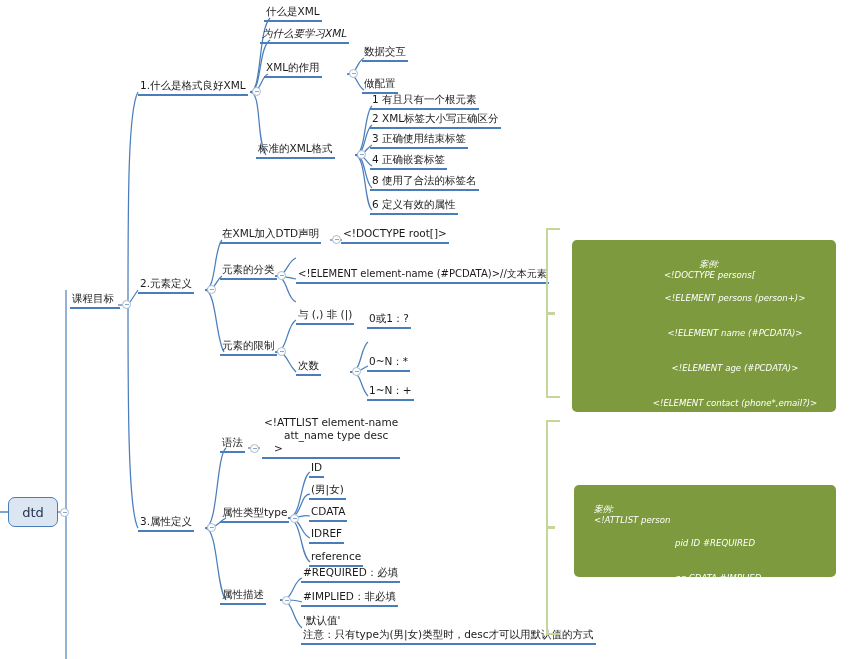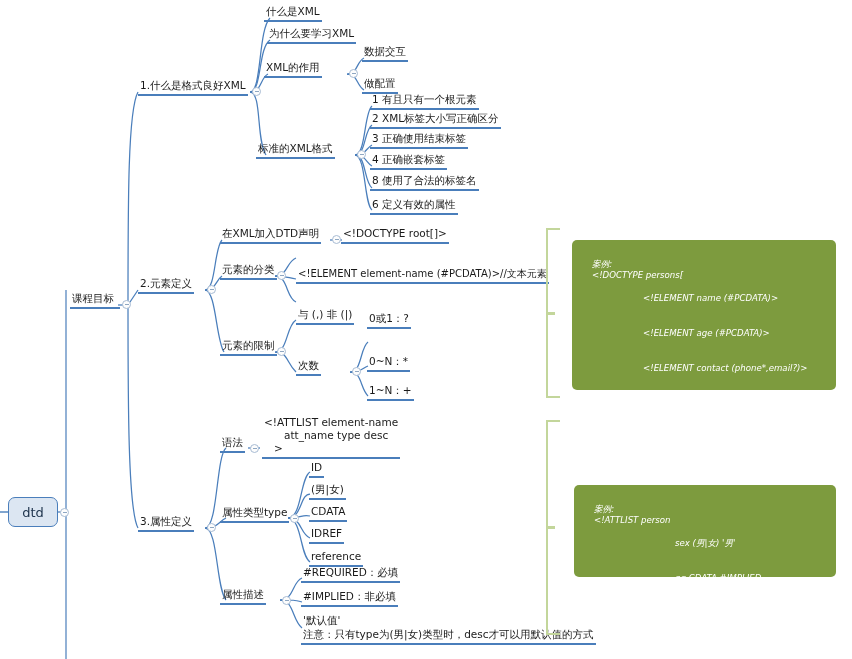--- a/index.html
+++ b/index.html
@@ -188,21 +188,21 @@
   <div class="root-node">dtd</div>
   <div class="toggle" style="left:60px; top:508px;"></div>
 
   <div class="topic" style="left:70px; top:292px; width:50px;">课程目标</div>
   <div class="toggle" style="left:122px; top:300px;"></div>
 
   <div class="topic" style="left:138px; top:79px;">1.什么是格式良好XML</div>
   <div class="toggle" style="left:252px; top:87px;"></div>
 
   <div class="topic" style="left:264px; top:5px;">什么是XML</div>
-  <div class="topic" style="left:267px; top:27px;">为什么要学习XML</div>
+  <div class="topic" style="left:260px; top:27px;font-style:italic;">为什么要学习XML</div>
 
   <div class="topic" style="left:264px; top:61px;">XML的作用</div>
   <div class="toggle" style="left:349px; top:69px;"></div>
   <div class="topic" style="left:362px; top:45px;">数据交互</div>
   <div class="topic" style="left:362px; top:77px;">做配置</div>
 
   <div class="topic" style="left:256px; top:142px;">标准的XML格式</div>
   <div class="toggle" style="left:357px; top:150px;"></div>
   <div class="topic" style="left:370px; top:93px;">1 有且只有一个根元素</div>
   <div class="topic" style="left:370px; top:112px;">2 XML标签大小写正确区分</div>
@@ -256,34 +256,35 @@
   <div class="topic" style="left:301px; top:613px; line-height:14px;">'默认值'
 注意：只有type为(男|女)类型时，desc才可以用默认值的方式</div>
 
   <div class="bracket" style="left:546px; top:228px; width:14px; height:170px;">
     <div class="nub" style="top:82px;"></div>
   </div>
   <div class="bracket" style="left:546px; top:420px; width:14px; height:215px;">
     <div class="nub" style="top:104px;"></div>
   </div>
 
-  <div class="note" style="left:572px; top:240px; width:264px; height:150px;">
+  <div class="note" style="left:572px; top:240px; width:264px; height:172px;text-align:center;">
     <span>案例:</span>
     <span>&lt;!DOCTYPE persons[</span>
+    <span class="indent">&lt;!ELEMENT persons (person+)&gt;</span>
     <span class="indent">&lt;!ELEMENT name (#PCDATA)&gt;</span>
     <span class="indent">&lt;!ELEMENT age (#PCDATA)&gt;</span>
     <span class="indent">&lt;!ELEMENT contact (phone*,email?)&gt;</span>
     <span class="indent">&lt;!ELEMENT br EMPTY&gt;</span>
     <span class="indent">&lt;!ELEMENT phone (#PCDATA)&gt;</span>
     <span class="indent">&lt;!ELEMENT email (#PCDATA)&gt;</span>
     <span class="indent">]&gt;</span>
   </div>
 
   <div class="note" style="left:574px; top:485px; width:262px; height:92px;">
     <span>案例:</span>
     <span>&lt;!ATTLIST person</span>
-    <span class="indent2">sex (男|女) '男'</span>
+    <span class="indent2">pid ID #REQUIRED</span>
     <span class="indent2">qq CDATA #IMPLIED</span>
     <span class="indent2">parent IDREF #IMPLIED</span>
     
   </div>
 
 </div>
 
 </body></html>

